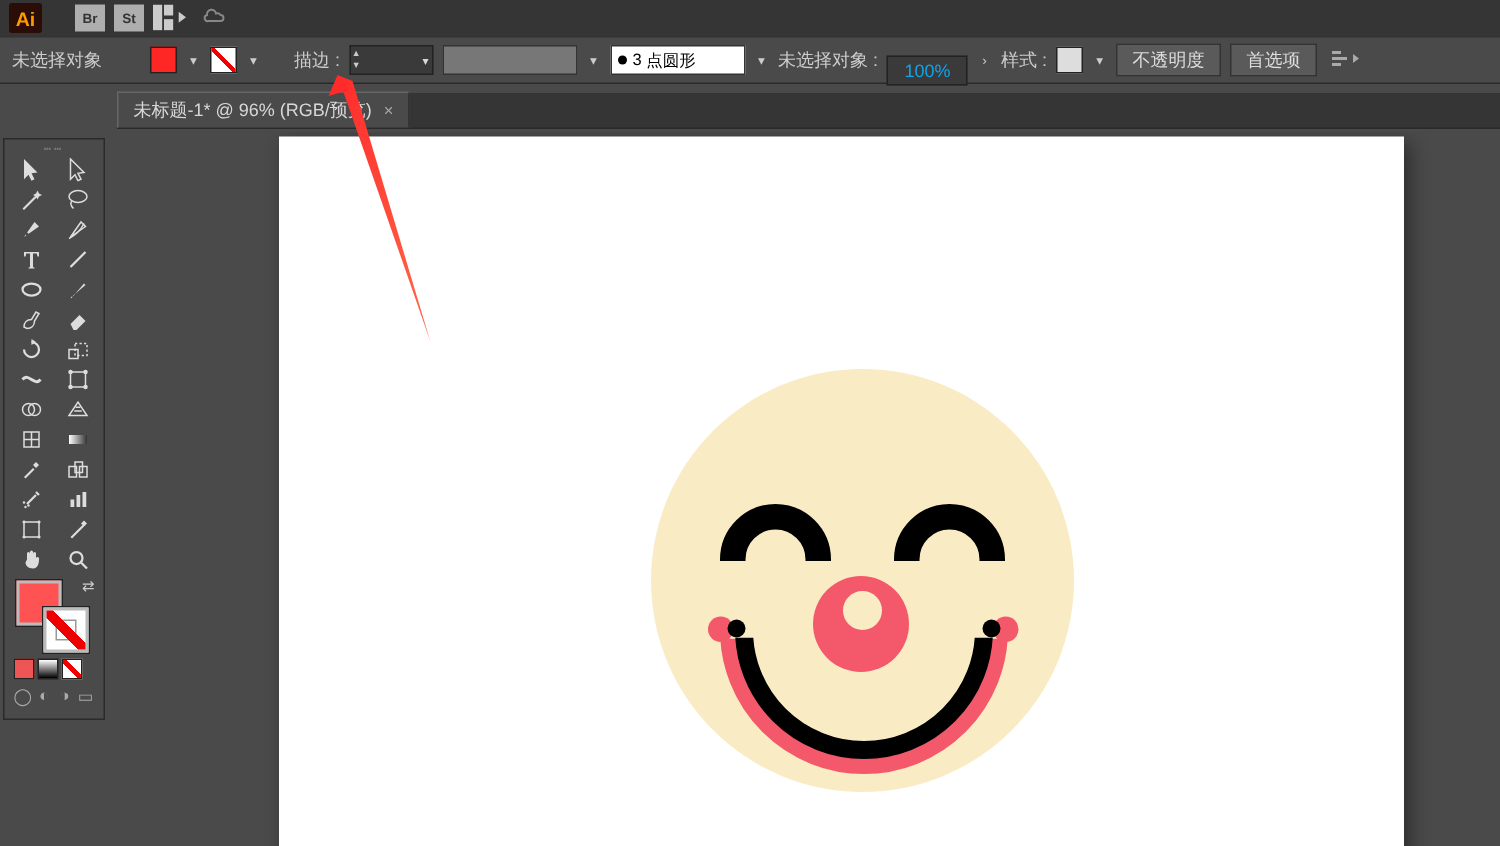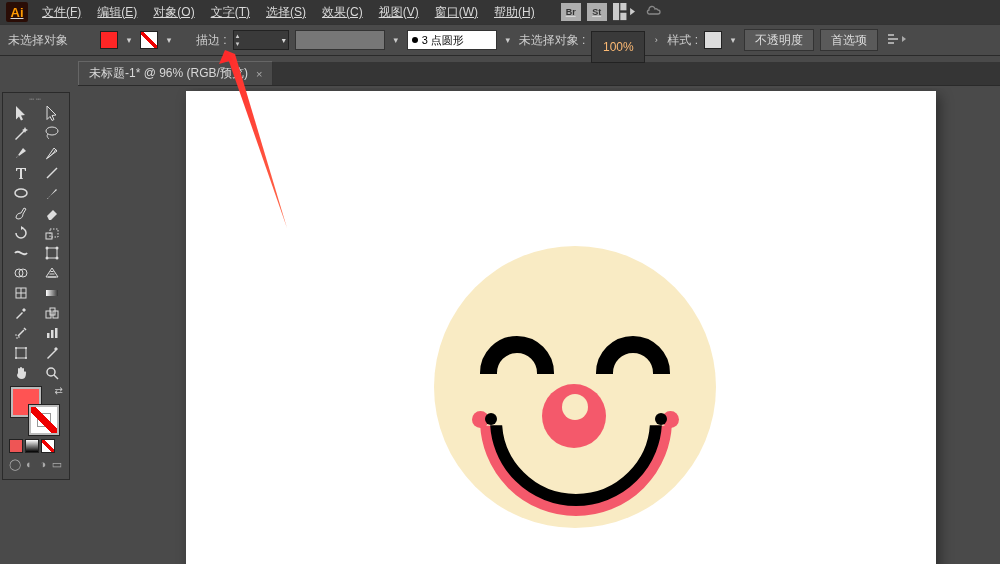--- a/index.html
+++ b/index.html
@@ -13,21 +13,20 @@
     position: relative;
   }
   
   .menu-bar {
     height: 24px;
     background: #353535;
     display: flex;
     align-items: center;
     padding: 0 6px;
     gap: 2px;
-    text-decoration: underline;
   }
   .ai-logo {
     width: 22px; height: 20px;
     background: #2a0d06;
     color: #ff9a00;
     font-weight: bold;
     font-size: 13px;
     display: flex; align-items: center; justify-content: center;
     margin-right: 4px;
     border-radius: 2px;
@@ -99,25 +98,25 @@
     width: 90px; height:20px;
     background:#fff;
     border:1px solid #333;
     color:#000;
     display:flex; align-items:center;
     padding: 0 4px;
     font-size: 11px;
   }
   .brush-dot{width:6px;height:6px;border-radius:50%;background:#000;margin-right:4px;}
   .opacity-box {
-    width:54px; height:32px;
+    width:54px; height:20px;
     background:#3a3a3a;
     border:1px solid #222;
     display:flex; align-items:center; justify-content:center;
-    color:#fdba74;
+    color:#0ea5e9;
     margin-top:14px;
   }
   .style-swatch { width:18px;height:18px;background:#ddd;border:1px solid #222;}
   .btn {
     height:22px; padding: 0 10px;
     background:#5a5a5a;
     border:1px solid #333;
     display:flex;align-items:center;
     color:#ddd;
     cursor:pointer;
@@ -222,31 +221,20 @@
   .cap-b2{background:#000;left:221px;top:167px;width:12px;height:12px;}
 
   
   .arrow-svg{position:absolute;left:175px;top:50px;pointer-events:none;}
 </style>
 </head>
 <body>
 
 <div class="menu-bar">
   <div class="ai-logo">Ai</div>
-  <div class="menu-items">
-    <div class="menu-item">文件(F)</div>
-    <div class="menu-item">编辑(E)</div>
-    <div class="menu-item">对象(O)</div>
-    <div class="menu-item">文字(T)</div>
-    <div class="menu-item">选择(S)</div>
-    <div class="menu-item">效果(C)</div>
-    <div class="menu-item">视图(V)</div>
-    <div class="menu-item">窗口(W)</div>
-    <div class="menu-item">帮助(H)</div>
-  </div>
   <div class="right-buttons">
     <div class="box-btn">Br</div>
     <div class="box-btn">St</div>
     <div class="arrange">
       <svg viewBox="0 0 18 14">
           <rect x="0" y="0" width="5" height="14" fill="#ccc"></rect>
           <rect x="6" y="0" width="5" height="6" fill="#ccc"></rect>
           <rect x="6" y="8" width="5" height="6" fill="#ccc"></rect>
           <path d="M14 4l4 3-4 3z" fill="#ccc"></path>
         </svg>

